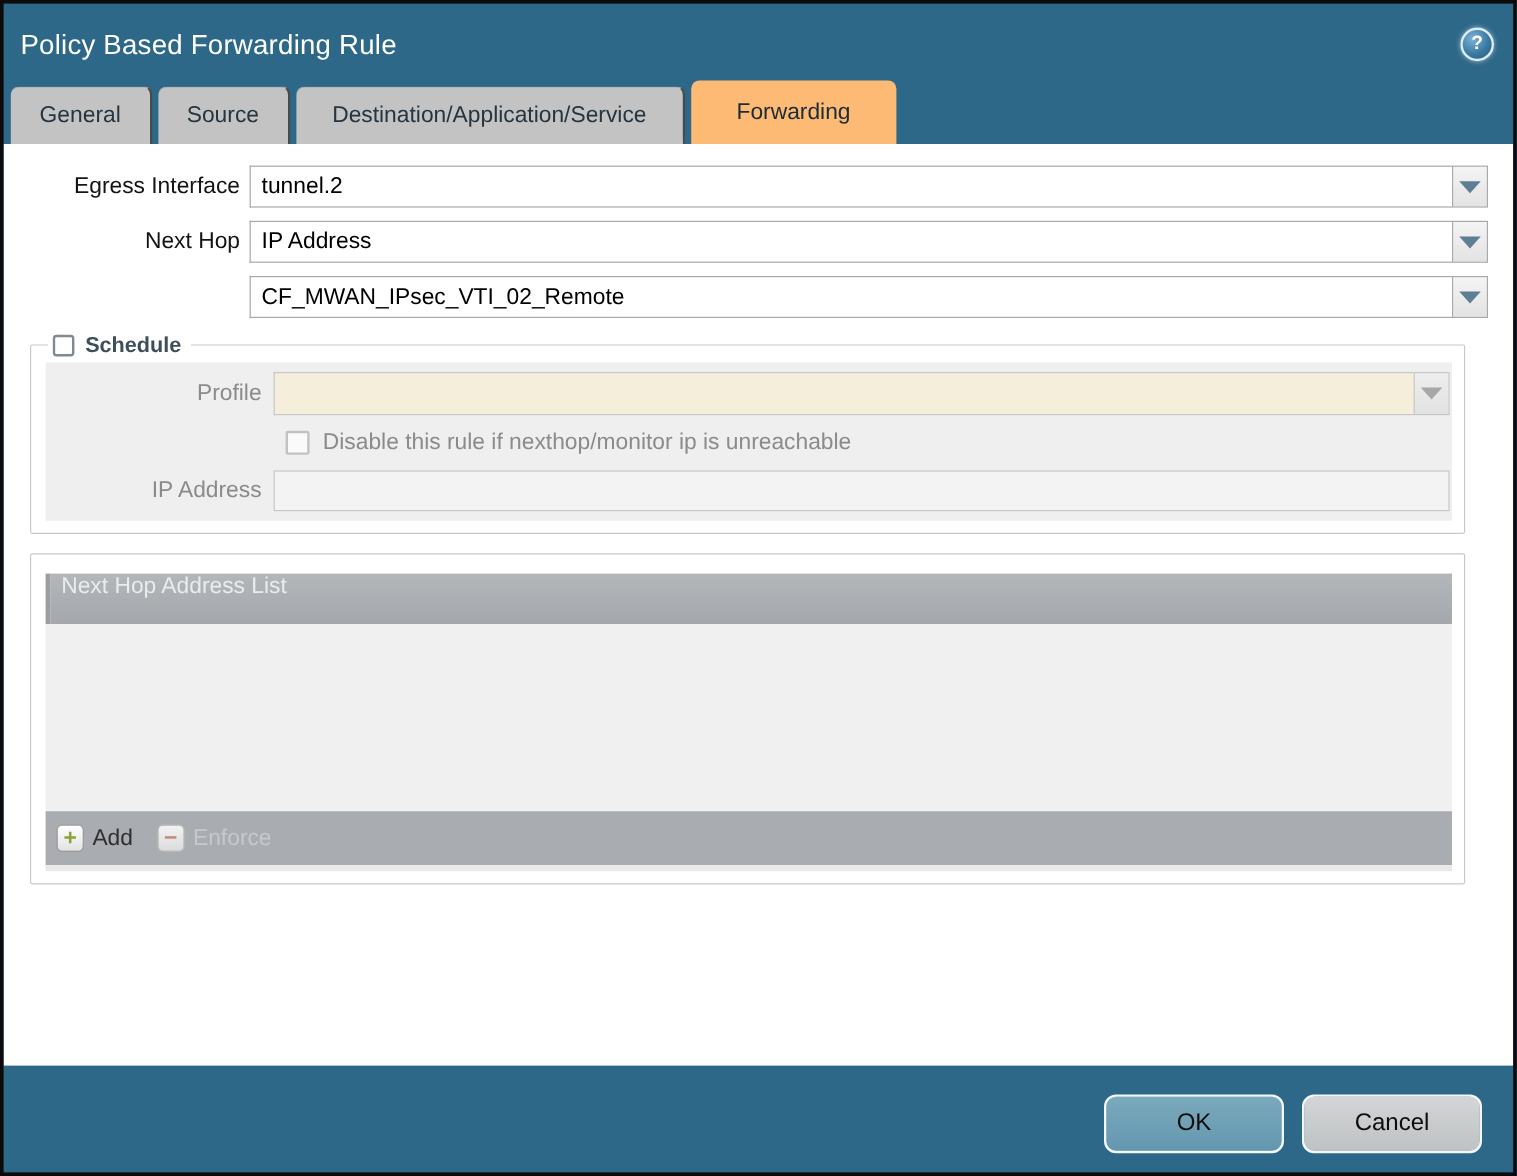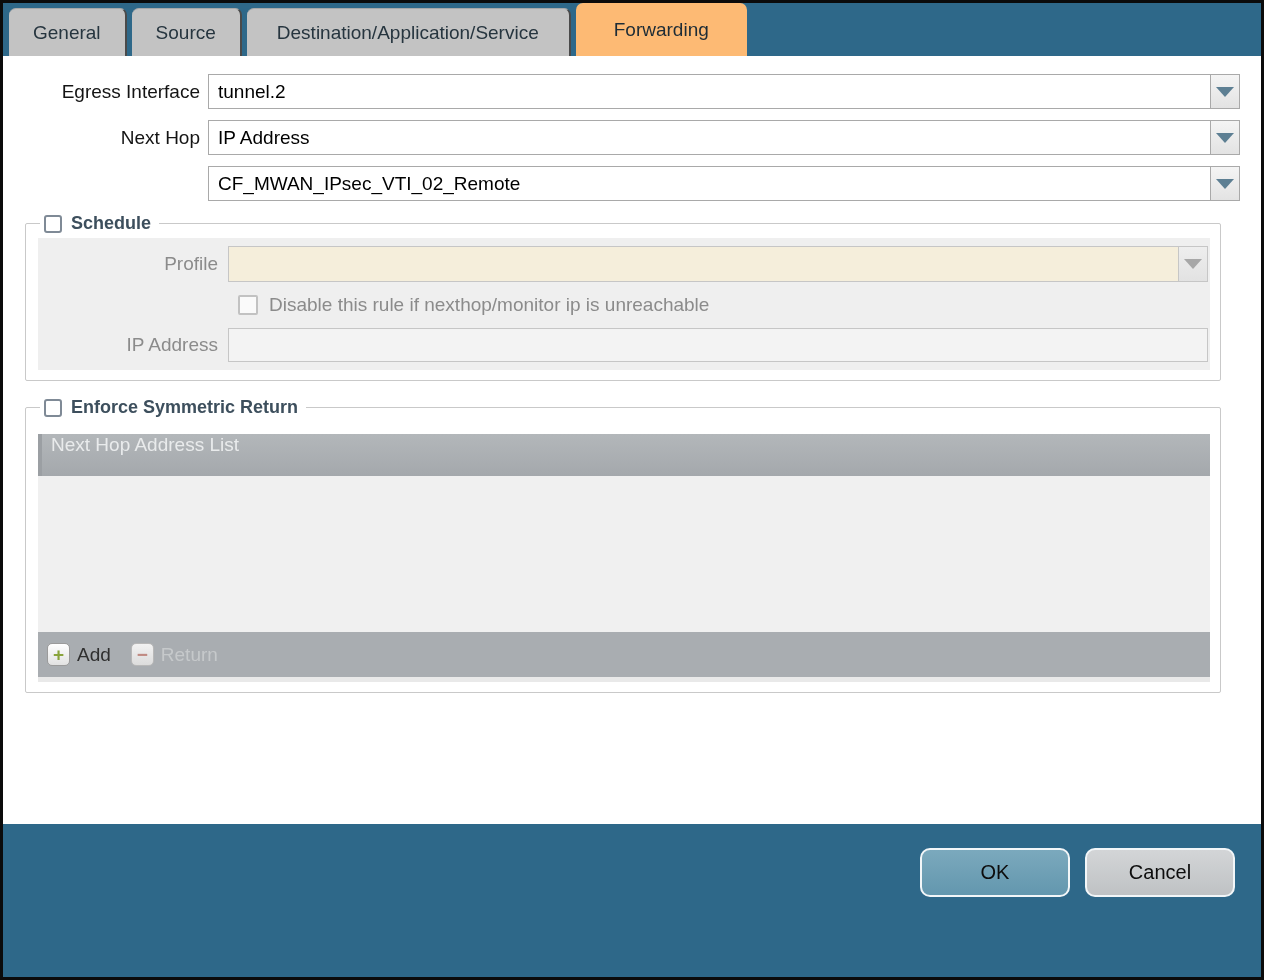--- a/index.html
+++ b/index.html
@@ -96,20 +96,24 @@
               font-size:20px; color:#0d0d0d; display:flex; align-items:center;
               justify-content:center; cursor:pointer; }
   .btn-main.ok { background:linear-gradient(#7ba9bd,#6397ae); }
   .btn-main.cancel { background:linear-gradient(#d3d5d7,#bfc2c4); }
 </style>
 </head>
 <body>
 
 <div class="window">
 
+  <div class="titlebar">
+    <div class="title">Policy Based Forwarding Rule</div>
+    <div class="help">?</div>
+  </div>
 
   <div class="tabs">
     <div class="tab">General</div>
     <div class="tab">Source</div>
     <div class="tab wide">Destination/Application/Service</div>
     <div class="tab active">Forwarding</div>
   </div>
 
   <div class="content">
 
@@ -164,37 +168,33 @@
           <span class="dis-label">Disable this rule if nexthop/monitor ip is unreachable</span>
         </div>
         <div class="mrow">
           <div class="lbl">IP Address</div>
           <div class="input-dis"></div>
         </div>
       </div>
     </fieldset>
 
     <fieldset class="group" style="margin-top:16px;">
-      <legend class="grp">
-        <span class="chk"></span>
-        <span>Enforce Symmetric Return</span>
-      </legend>
       <div class="table">
         <div class="thead">
           <span>Next Hop Address List</span>
         </div>
         <div class="tbody"></div>
         <div class="tfoot">
           <div class="tool add">
             <span class="tool-icon">+</span>
             <span class="tool-label">Add</span>
           </div>
           <div class="tool delete">
             <span class="tool-icon">−</span>
-            <span class="tool-label">Return</span>
+            <span class="tool-label">Enforce</span>
           </div>
         </div>
         <div class="strip"></div>
       </div>
     </fieldset>
 
 
   </div>
 
   <div class="footerbar">

